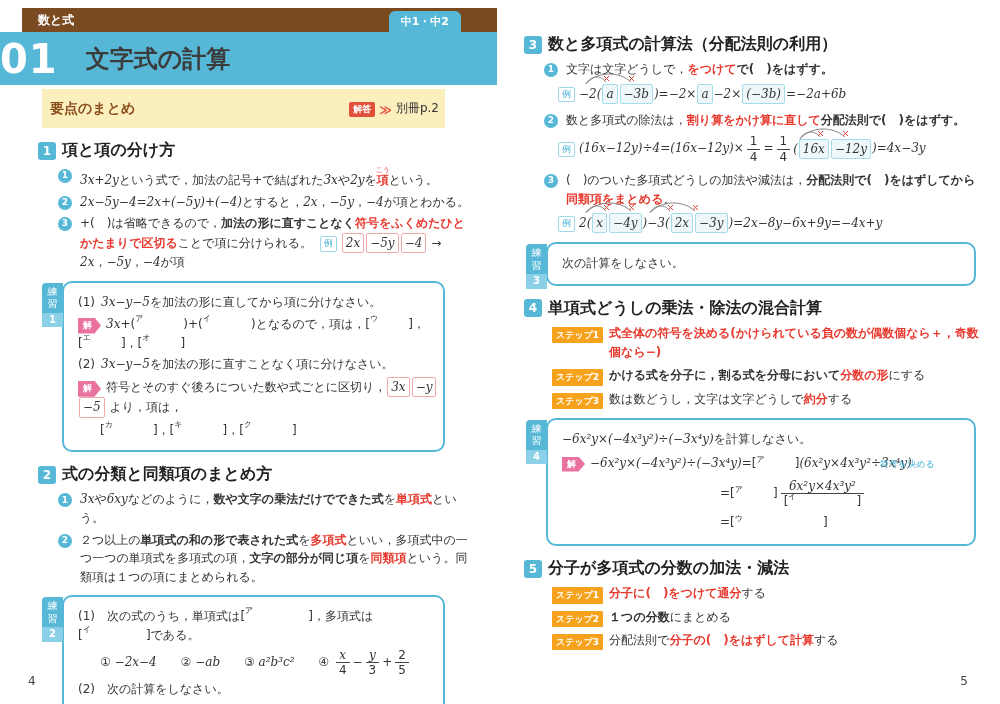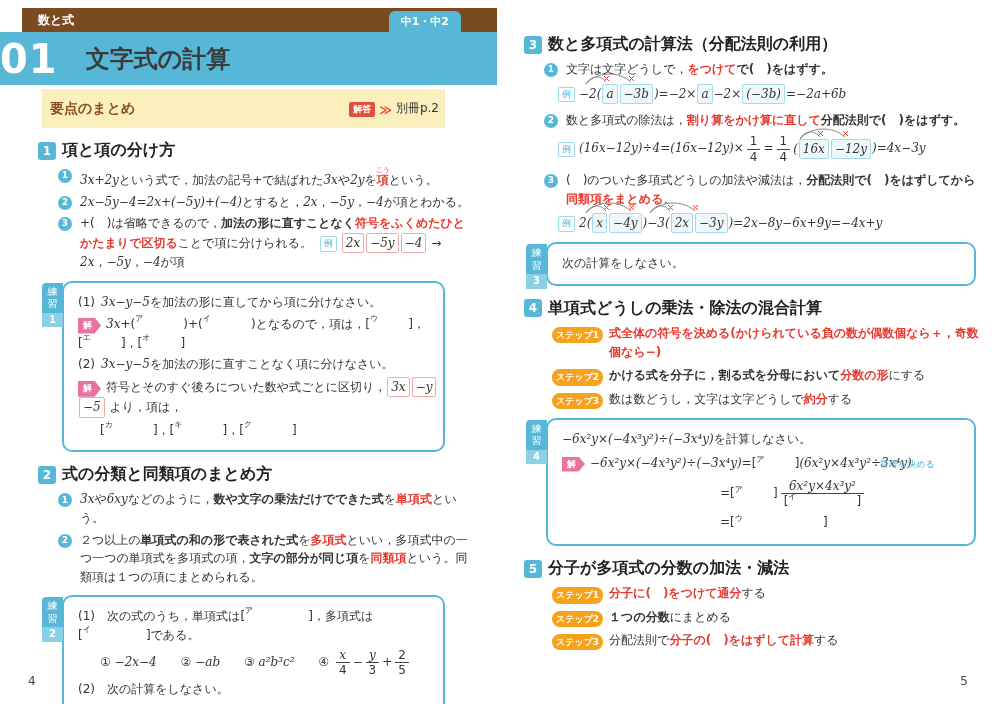--- a/index.html
+++ b/index.html
@@ -34,21 +34,21 @@
   .m{font-family:"DejaVu Serif",serif;font-style:italic;}
   .red{color:#e8392e;font-weight:bold;}
   .b{font-weight:bold;}
   ruby rt{font-size:7px;color:#e8392e;font-weight:normal;}
 
   
   .exb{display:inline-block;border:1px solid #9fd8e8;color:#45b2d8;background:#fff;font-size:9px;padding:0 3px;border-radius:2px;margin:0 4px;vertical-align:1px;}
   .pbx{display:inline-block;border:1px solid #f2a9a9;padding:0 3px;margin:0 1px;border-radius:2px;}
   .bb{display:inline-block;border:1px solid #a5dbeb;background:#eef8fb;padding:0 3px;margin:0 1px;border-radius:2px;}
   .kb{display:inline-block;background:#e9729f;color:#fff;font-size:9px;font-weight:bold;padding:1px 9px 1px 5px;margin-right:5px;clip-path:polygon(0 0,72% 0,100% 50%,72% 100%,0 100%);}
-  .stepb{flex:0 0 auto;background:#f6a21d;color:#fff;font-size:9px;font-weight:bold;padding:1px 4px;border-radius:8px;margin-top:3px;}
+  .stepb{flex:0 0 auto;background:#f6a21d;color:#fff;font-size:9px;font-weight:bold;padding:1px 4px;border-radius:1px;margin-top:3px;}
 
   
   .pwrap{position:relative;margin:9px 0 9px 42px;padding-left:20px;width:403px;box-sizing:border-box;}
   #rp .pwrap{margin-left:14px;width:450px;}
   .ptab{position:absolute;left:0;top:2px;width:21px;background:#56b8d6;color:#fff;text-align:center;font-size:10px;line-height:1.25;padding-top:3px;border-radius:4px 0 0 4px;z-index:2;}
   .ptab span{display:block;}
   .ptab .pno{background:#8ad0e6;margin-top:2px;padding:1px 0;font-weight:bold;}
   .pbox{border:2px solid #56b8d6;border-radius:10px;background:#fff;padding:7px 0 8px 14px;position:relative;}
   .line{margin:3px 0;line-height:1.55;}
   .qn{margin-right:6px;}

